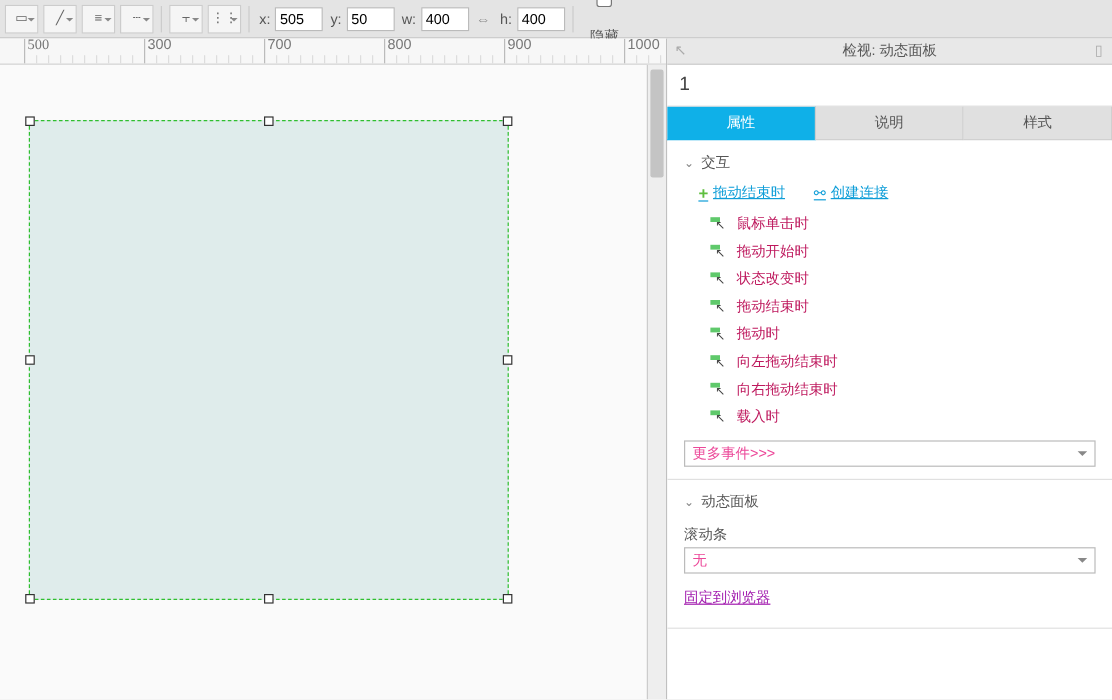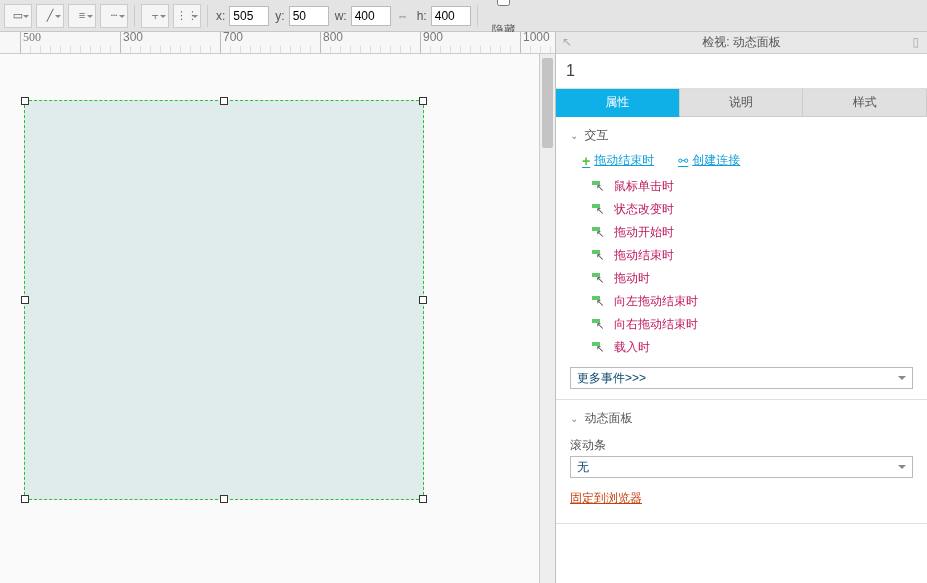--- a/index.html
+++ b/index.html
@@ -53,28 +53,28 @@
 .act-add { color: #0f9ed8; text-decoration: underline; display: flex; align-items: center; gap: 4px; cursor: pointer; }
 .act-add .plus { color: #5fbf3f; font-weight: bold; font-size: 14px; }
 .act-link { color: #0f9ed8; text-decoration: underline; display: flex; align-items: center; gap: 4px; cursor: pointer; }
 .act-link .chain { color: #0f9ed8; }
 .event-list { padding: 0 14px 0 36px; }
 .event-item { display: flex; align-items: center; gap: 8px; padding: 3px 0; color: #be185d; cursor: pointer; }
 .event-icon { width: 14px; height: 12px; display: inline-block; position: relative; }
 .event-icon::before { content: ""; position: absolute; left: 0; top: 0; width: 8px; height: 4px; background: #5fc96b; }
 .event-icon::after { content: "↖"; position: absolute; left: 4px; top: 1px; font-size: 10px; color: #444; }
 .more-events { margin: 8px 14px 0; }
-.select { width: 100%; height: 22px; border: 1px solid #bbb; background: #fff; display: flex; align-items: center; justify-content: space-between; padding: 0 6px; color: #0c4a6e; cursor: pointer; }
+.select { width: 100%; height: 22px; border: 1px solid #bbb; background: #fff; display: flex; align-items: center; justify-content: space-between; padding: 0 6px; color: #ec4899; cursor: pointer; }
 .select .caret { border: 4px solid transparent; border-top-color: #888; margin-top: 4px; }
 
 .field-row { display: flex; align-items: center; gap: 6px; padding: 4px 14px 4px 26px; color: #555; }
 .field-row input[type=checkbox] { width: 13px; height: 13px; }
 .field-label { padding: 4px 14px 2px 14px; color: #555; }
 .pin-link { padding: 6px 14px; }
-.pin-link a { color: #c2410c; text-decoration: underline; cursor: pointer; }
+.pin-link a { color: #a21caf; text-decoration: underline; cursor: pointer; }
 
 
 .glyph { font-size: 11px; color: #666; line-height: 1; }
 </style>
 </head>
 <body>
 <div id="app">
 
 <div class="toolbar">
   <div class="tb-btn">
@@ -218,25 +218,25 @@
             <span>创建连接</span>
           </span>
         </div>
         <div class="event-list" id="eventList">
               <div class="event-item">
                 <span class="event-icon"></span>
                 <span>鼠标单击时</span>
               </div>
               <div class="event-item">
                 <span class="event-icon"></span>
+                <span>拖动开始时</span>
+              </div>
+              <div class="event-item">
+                <span class="event-icon"></span>
                 <span>状态改变时</span>
-              </div>
-              <div class="event-item">
-                <span class="event-icon"></span>
-                <span>拖动开始时</span>
               </div>
               <div class="event-item">
                 <span class="event-icon"></span>
                 <span>拖动结束时</span>
               </div>
               <div class="event-item">
                 <span class="event-icon"></span>
                 <span>拖动时</span>
               </div>
               <div class="event-item">

